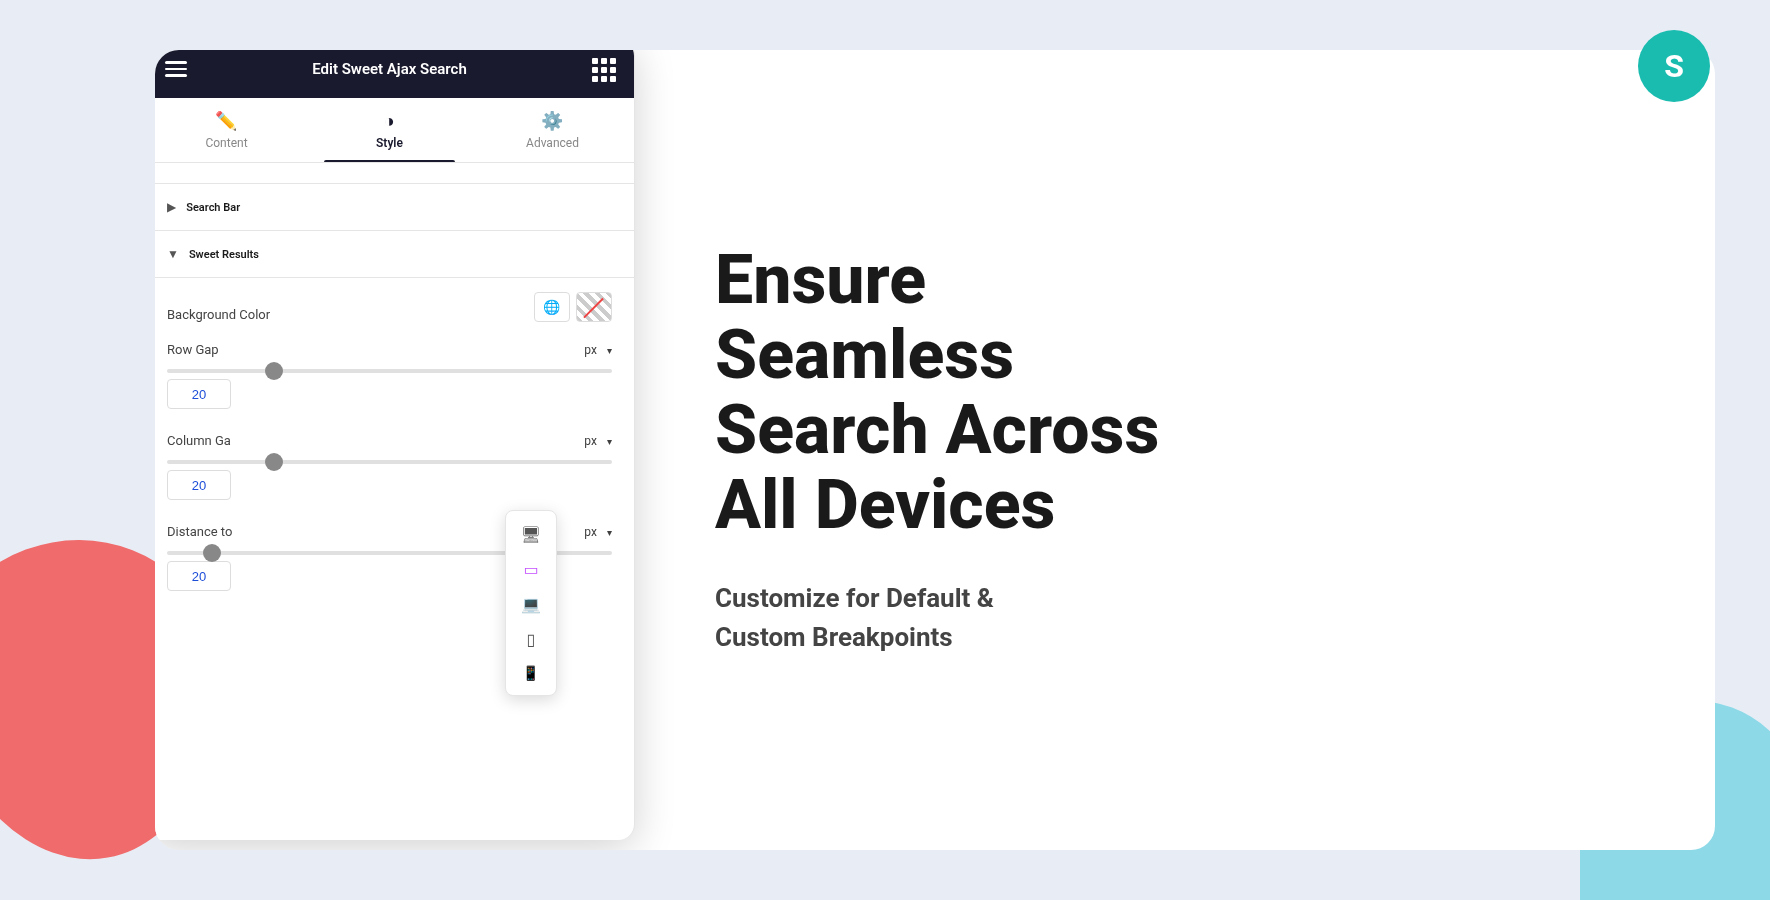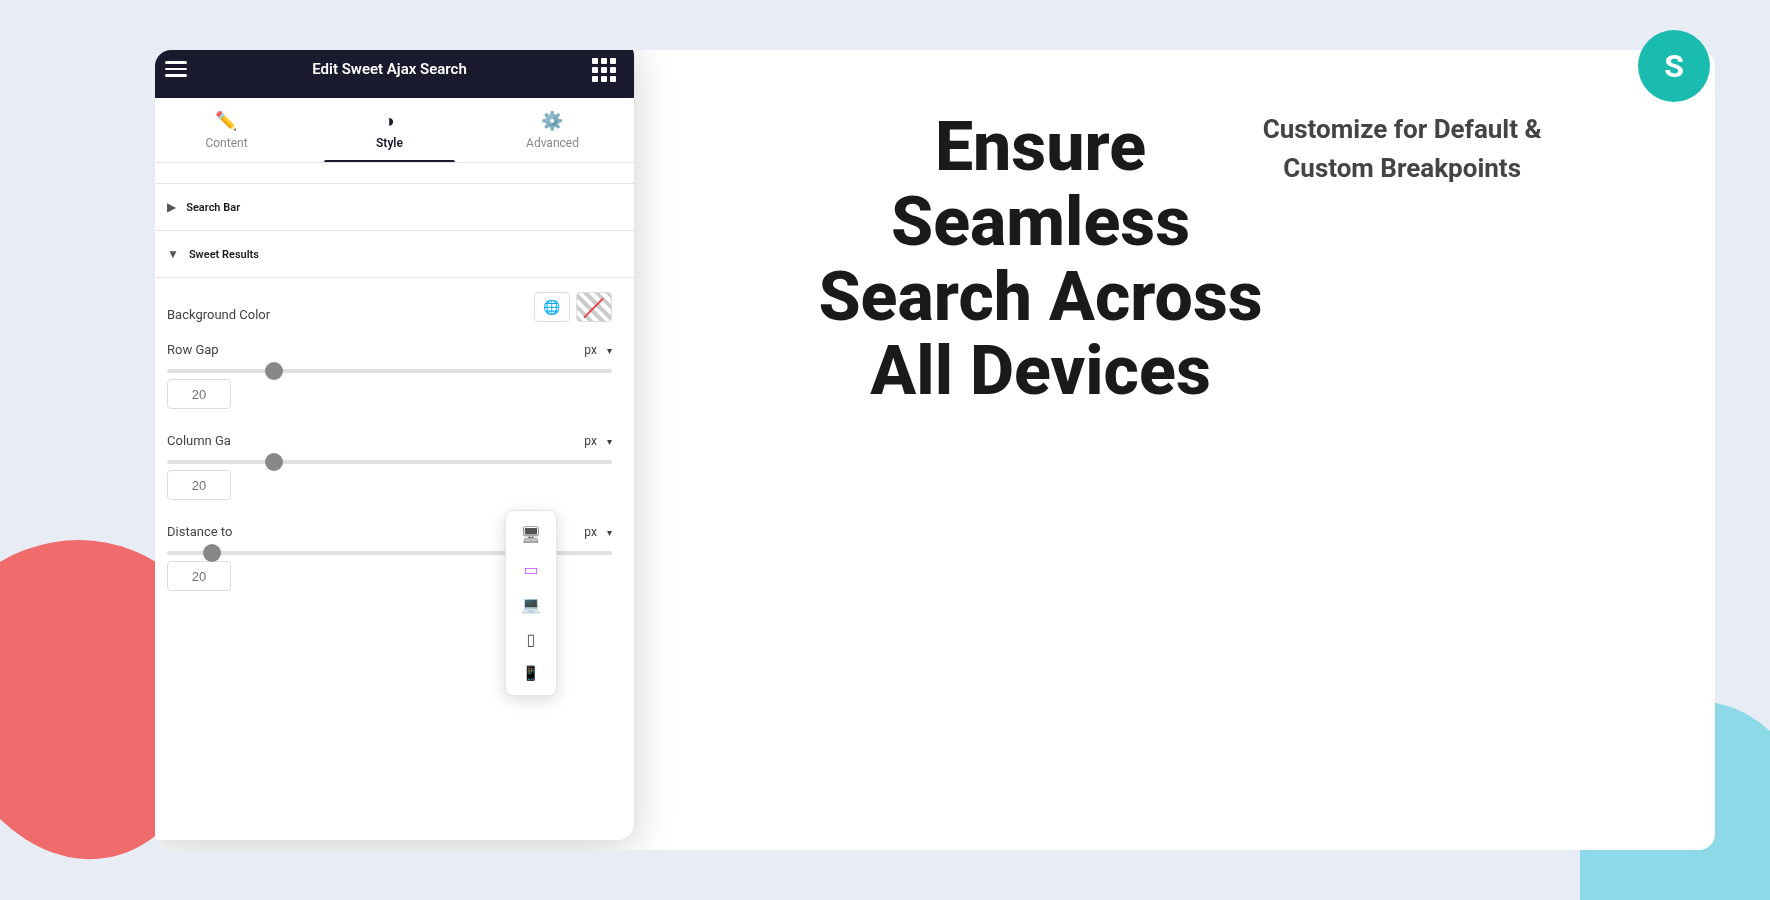--- a/index.html
+++ b/index.html
@@ -56,21 +56,21 @@
     }
 
     
     .main-container {
       position: absolute;
       left: 155px;
       top: 50px;
       right: 55px;
       bottom: 50px;
       background: white;
-      border-radius: 16px;
+      border-radius: 24px;
       display: flex;
       z-index: 2;
       overflow: hidden;
     }
 
     
     .editor-panel {
       width: 490px;
       flex-shrink: 0;
       background: white;
@@ -282,21 +282,21 @@
     }
 
     
     .num-input {
       width: 64px;
       height: 30px;
       border: 1px solid #ddd;
       border-radius: 4px;
       text-align: center;
       font-size: 13px;
-      color: #737373;
+      color: #1d4ed8;
       background: white;
     }
 
     
     .px-select {
       display: flex;
       align-items: center;
       gap: 10px;
       font-size: 12px;
       color: #404040;
@@ -329,23 +329,23 @@
       color: #555;
     }
     .device-option.active {
       color: #c44dff;
     }
 
     
     .right-panel {
       flex: 1;
       display: flex;
+      flex-direction: column;
       justify-content: center;
       padding: 60px 70px;
-      text-align: center;
     }
 
     .headline {
       font-size: 68px;
       font-weight: 800;
       line-height: 1.1;
       color: #1a1a1a;
       margin-bottom: 36px;
     }
 

